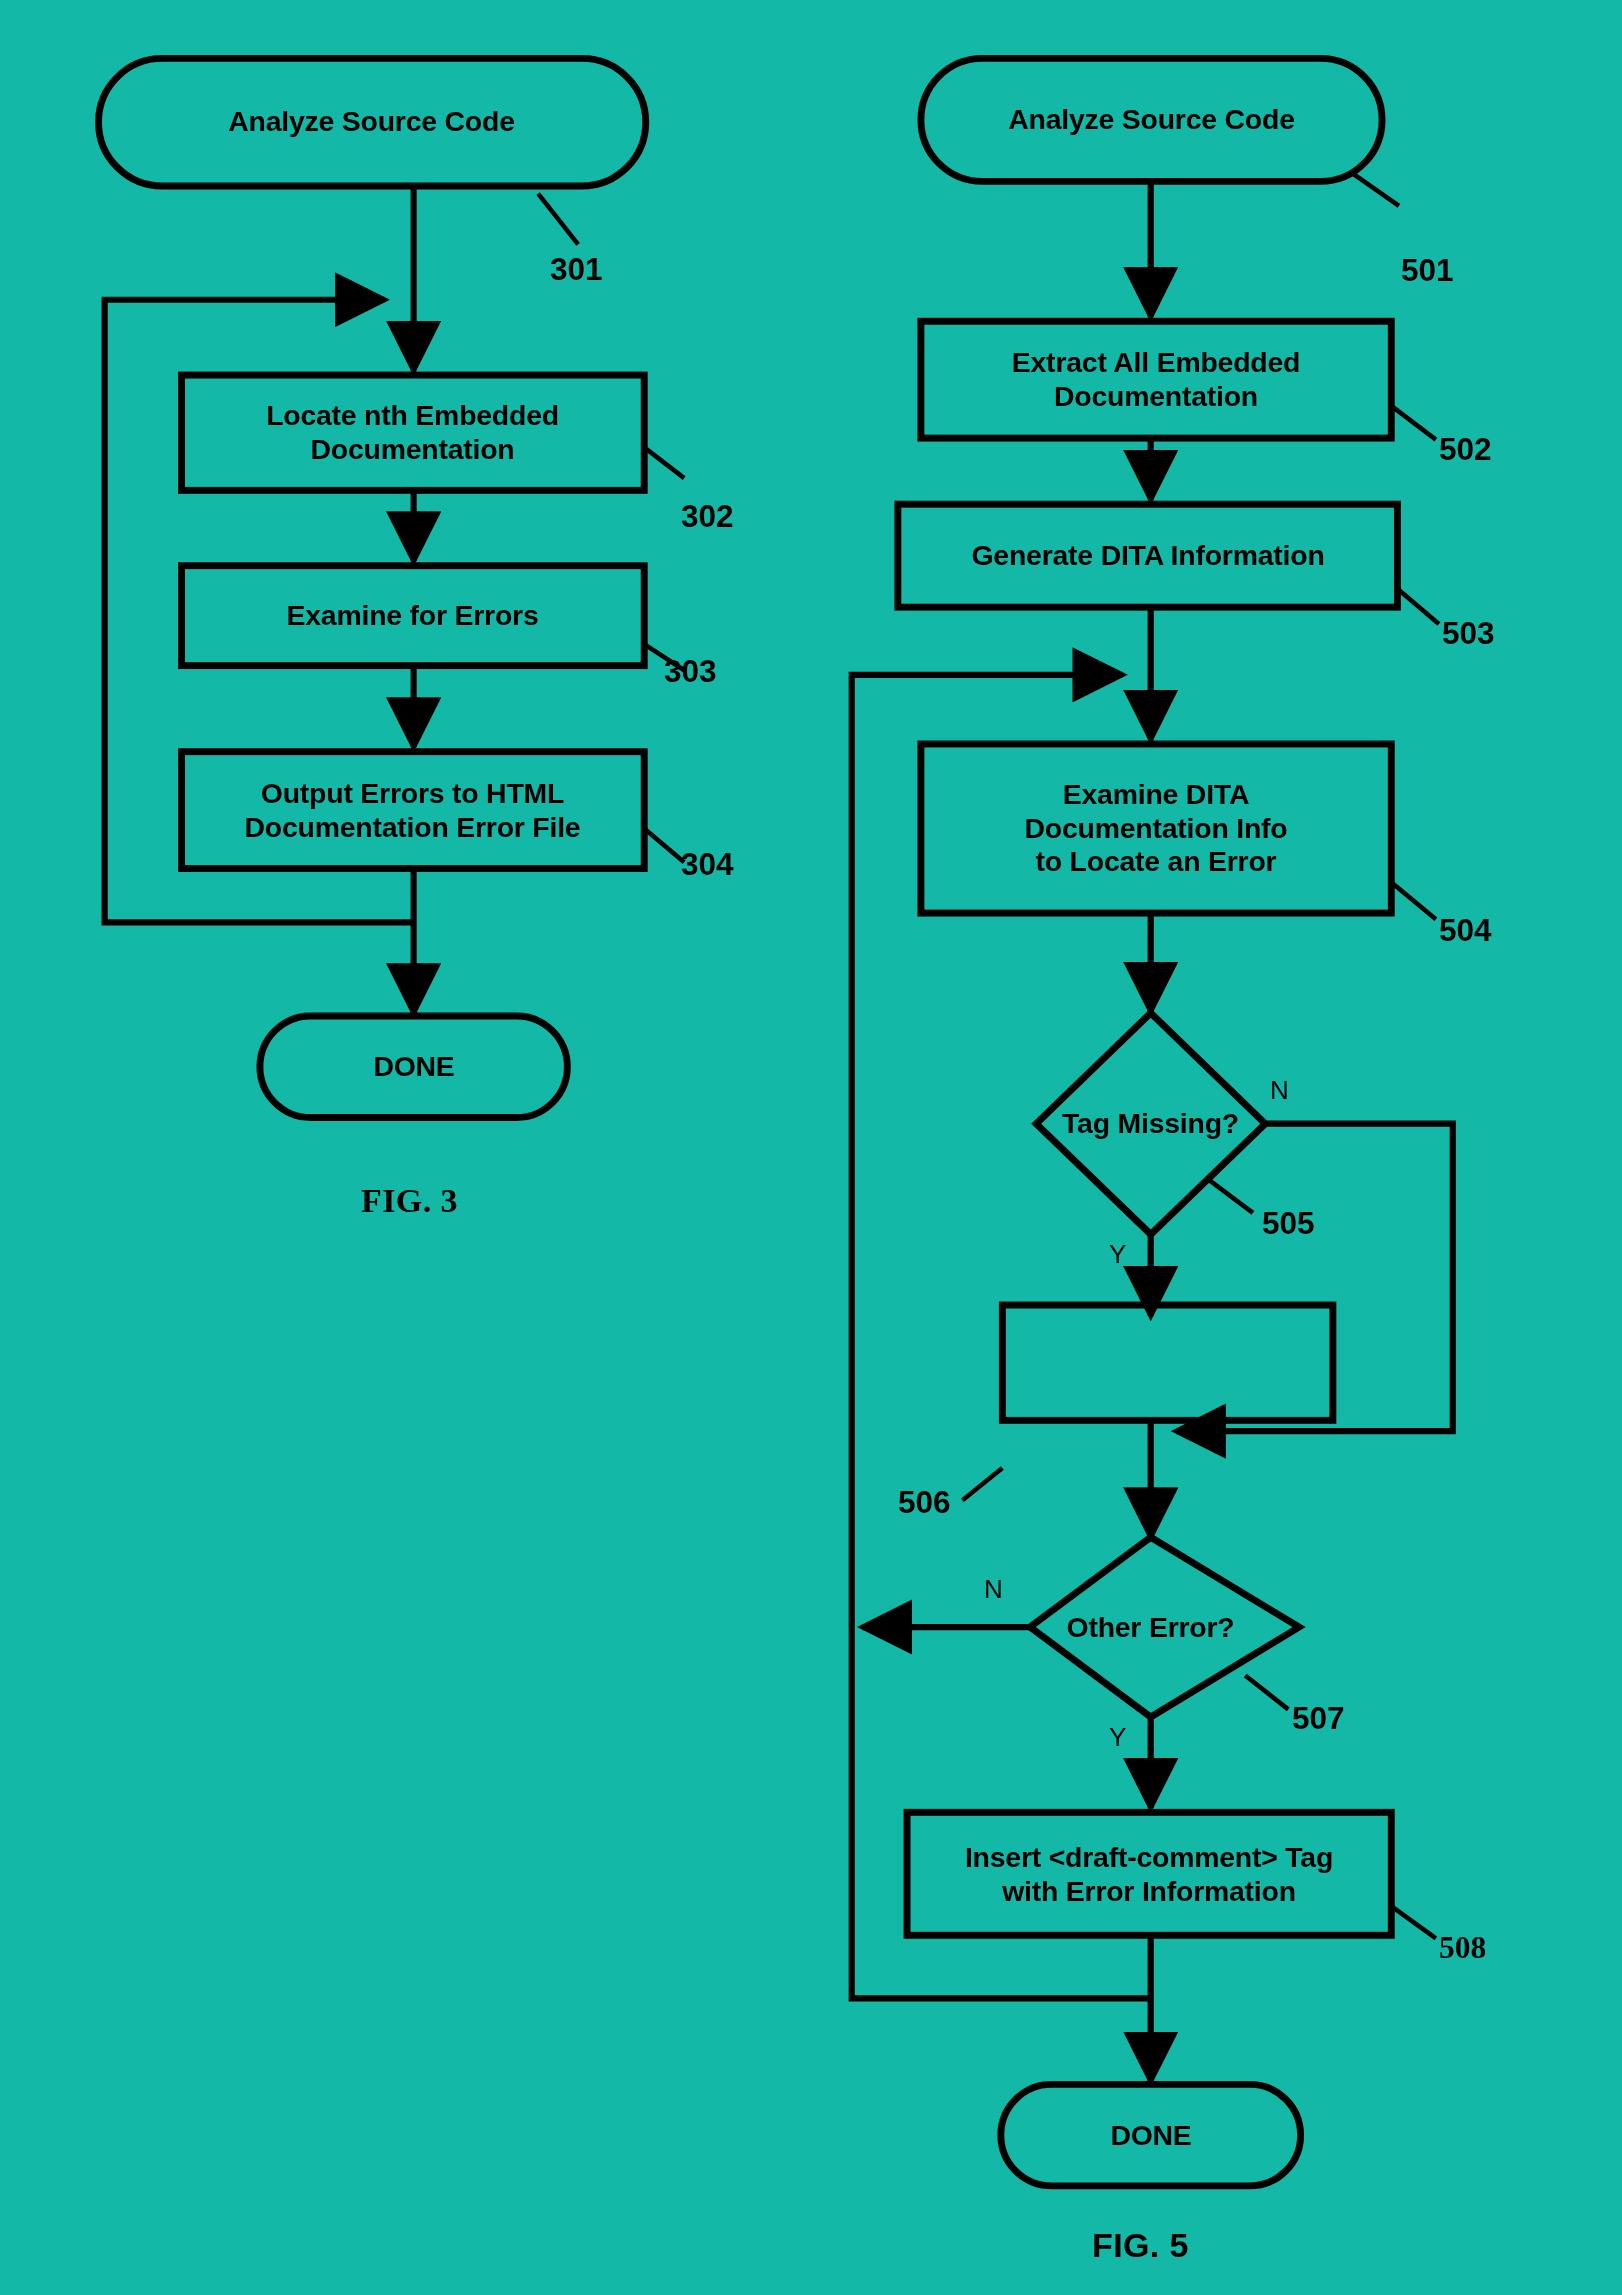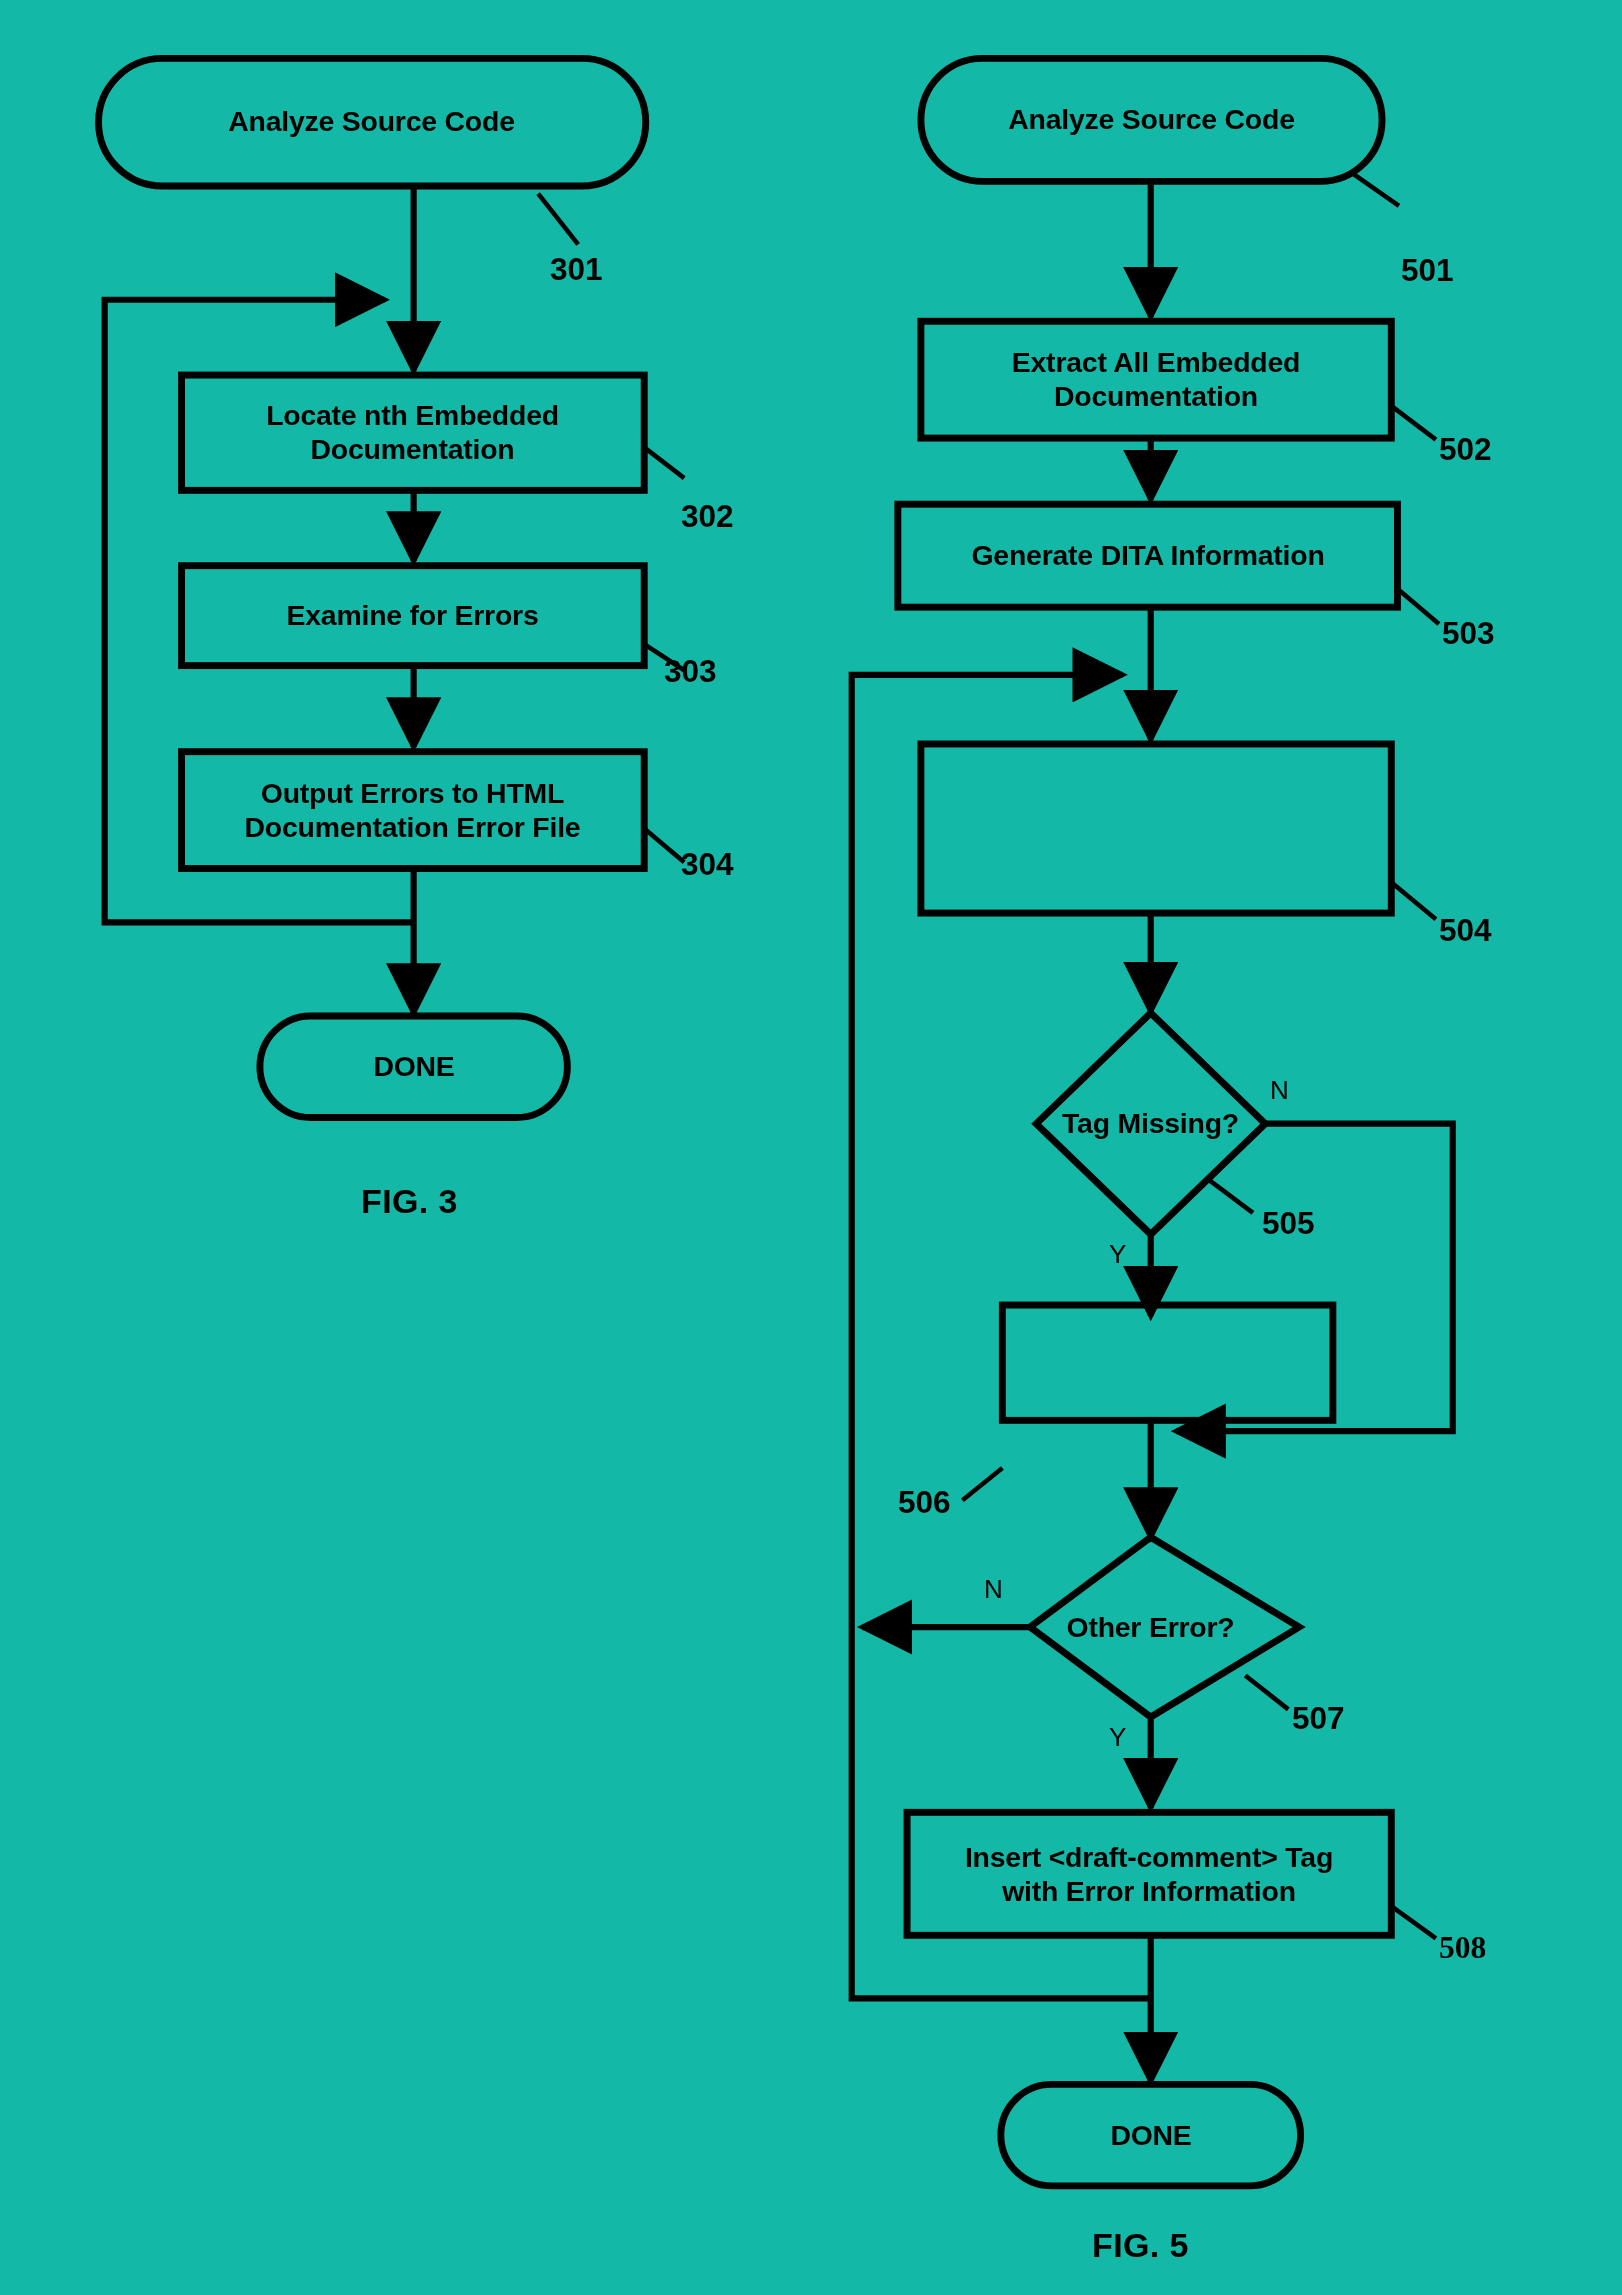--- a/index.html
+++ b/index.html
@@ -154,36 +154,39 @@
   <div class="ref-num" style="left:550px; top:251px;">301</div>
   <div class="ref-num" style="left:664px; top:653px;">303</div>
   <div class="ref-num" style="left:681px; top:846px;">304</div>
 
   <div class="node-text process-text" style="left:181px; top:375px; width:463px; height:115px;">Locate nth Embedded
 Documentation</div>
   <div class="node-text process-text" style="left:181px; top:566px; width:463px; height:100px;">Examine for Errors</div>
   <div class="node-text process-text" style="left:181px; top:752px; width:463px; height:117px;">Output Errors to HTML
 Documentation Error File</div>
   <div class="node-text terminal-text" style="left:260px; top:1016px; width:308px; height:101px;">DONE</div>
-  <div class="fig-caption" style="left:361px; top:1182px;">FIG. 3</div>
+  <div class="fig-caption" style="left:361px; top:1182px;font-family:Liberation Serif, serif;">FIG. 3</div>
 
   <svg style="position:absolute; left:0; top:0; width:1622px; height:2295px; pointer-events:none;" viewBox="0 0 2110 2986" width="1622" height="2295">
     <line x1="700" y1="252" x2="752" y2="318" stroke="#000" stroke-width="6"></line>
   </svg>
 
   <div class="node-text terminal-text" style="left:921px; top:58px; width:461px; height:123px;">Analyze Source Code</div>
   <div class="ref-num" style="left:1401px; top:252px;">501</div>
 
   <div class="node-text process-text" style="left:921px; top:321px; width:470px; height:117px;">Extract All Embedded
 Documentation</div>
   <div class="ref-num" style="left:1439px; top:431px;">502</div>
 
   <div class="node-text process-text" style="left:898px; top:504px; width:500px; height:103px;">Generate DITA Information</div>
   <div class="ref-num" style="left:1442px; top:615px;">503</div>
 
+  <div class="node-text process-text" style="left:921px; top:744px; width:470px; height:169px;">Examine DITA
+Documentation Info
+to Locate an Error</div>
   <div class="ref-num" style="left:1439px; top:912px;">504</div>
 
   <div class="node-text decision-text" style="left:1036px; top:1085px; width:229px; height:77px;">Tag Missing?</div>
   <div class="branch-label" style="left:1270px; top:1075px;">N</div>
   <div class="branch-label" style="left:1109px; top:1239px;">Y</div>
   <div class="ref-num" style="left:1256px; top:1205px;margin-left:6px;">505</div>
 
   <div class="ref-num" style="left:898px; top:1484px;">506</div>
 
   <div class="node-text decision-text" style="left:1036px; top:1589px; width:229px; height:77px;">Other Error?</div>

